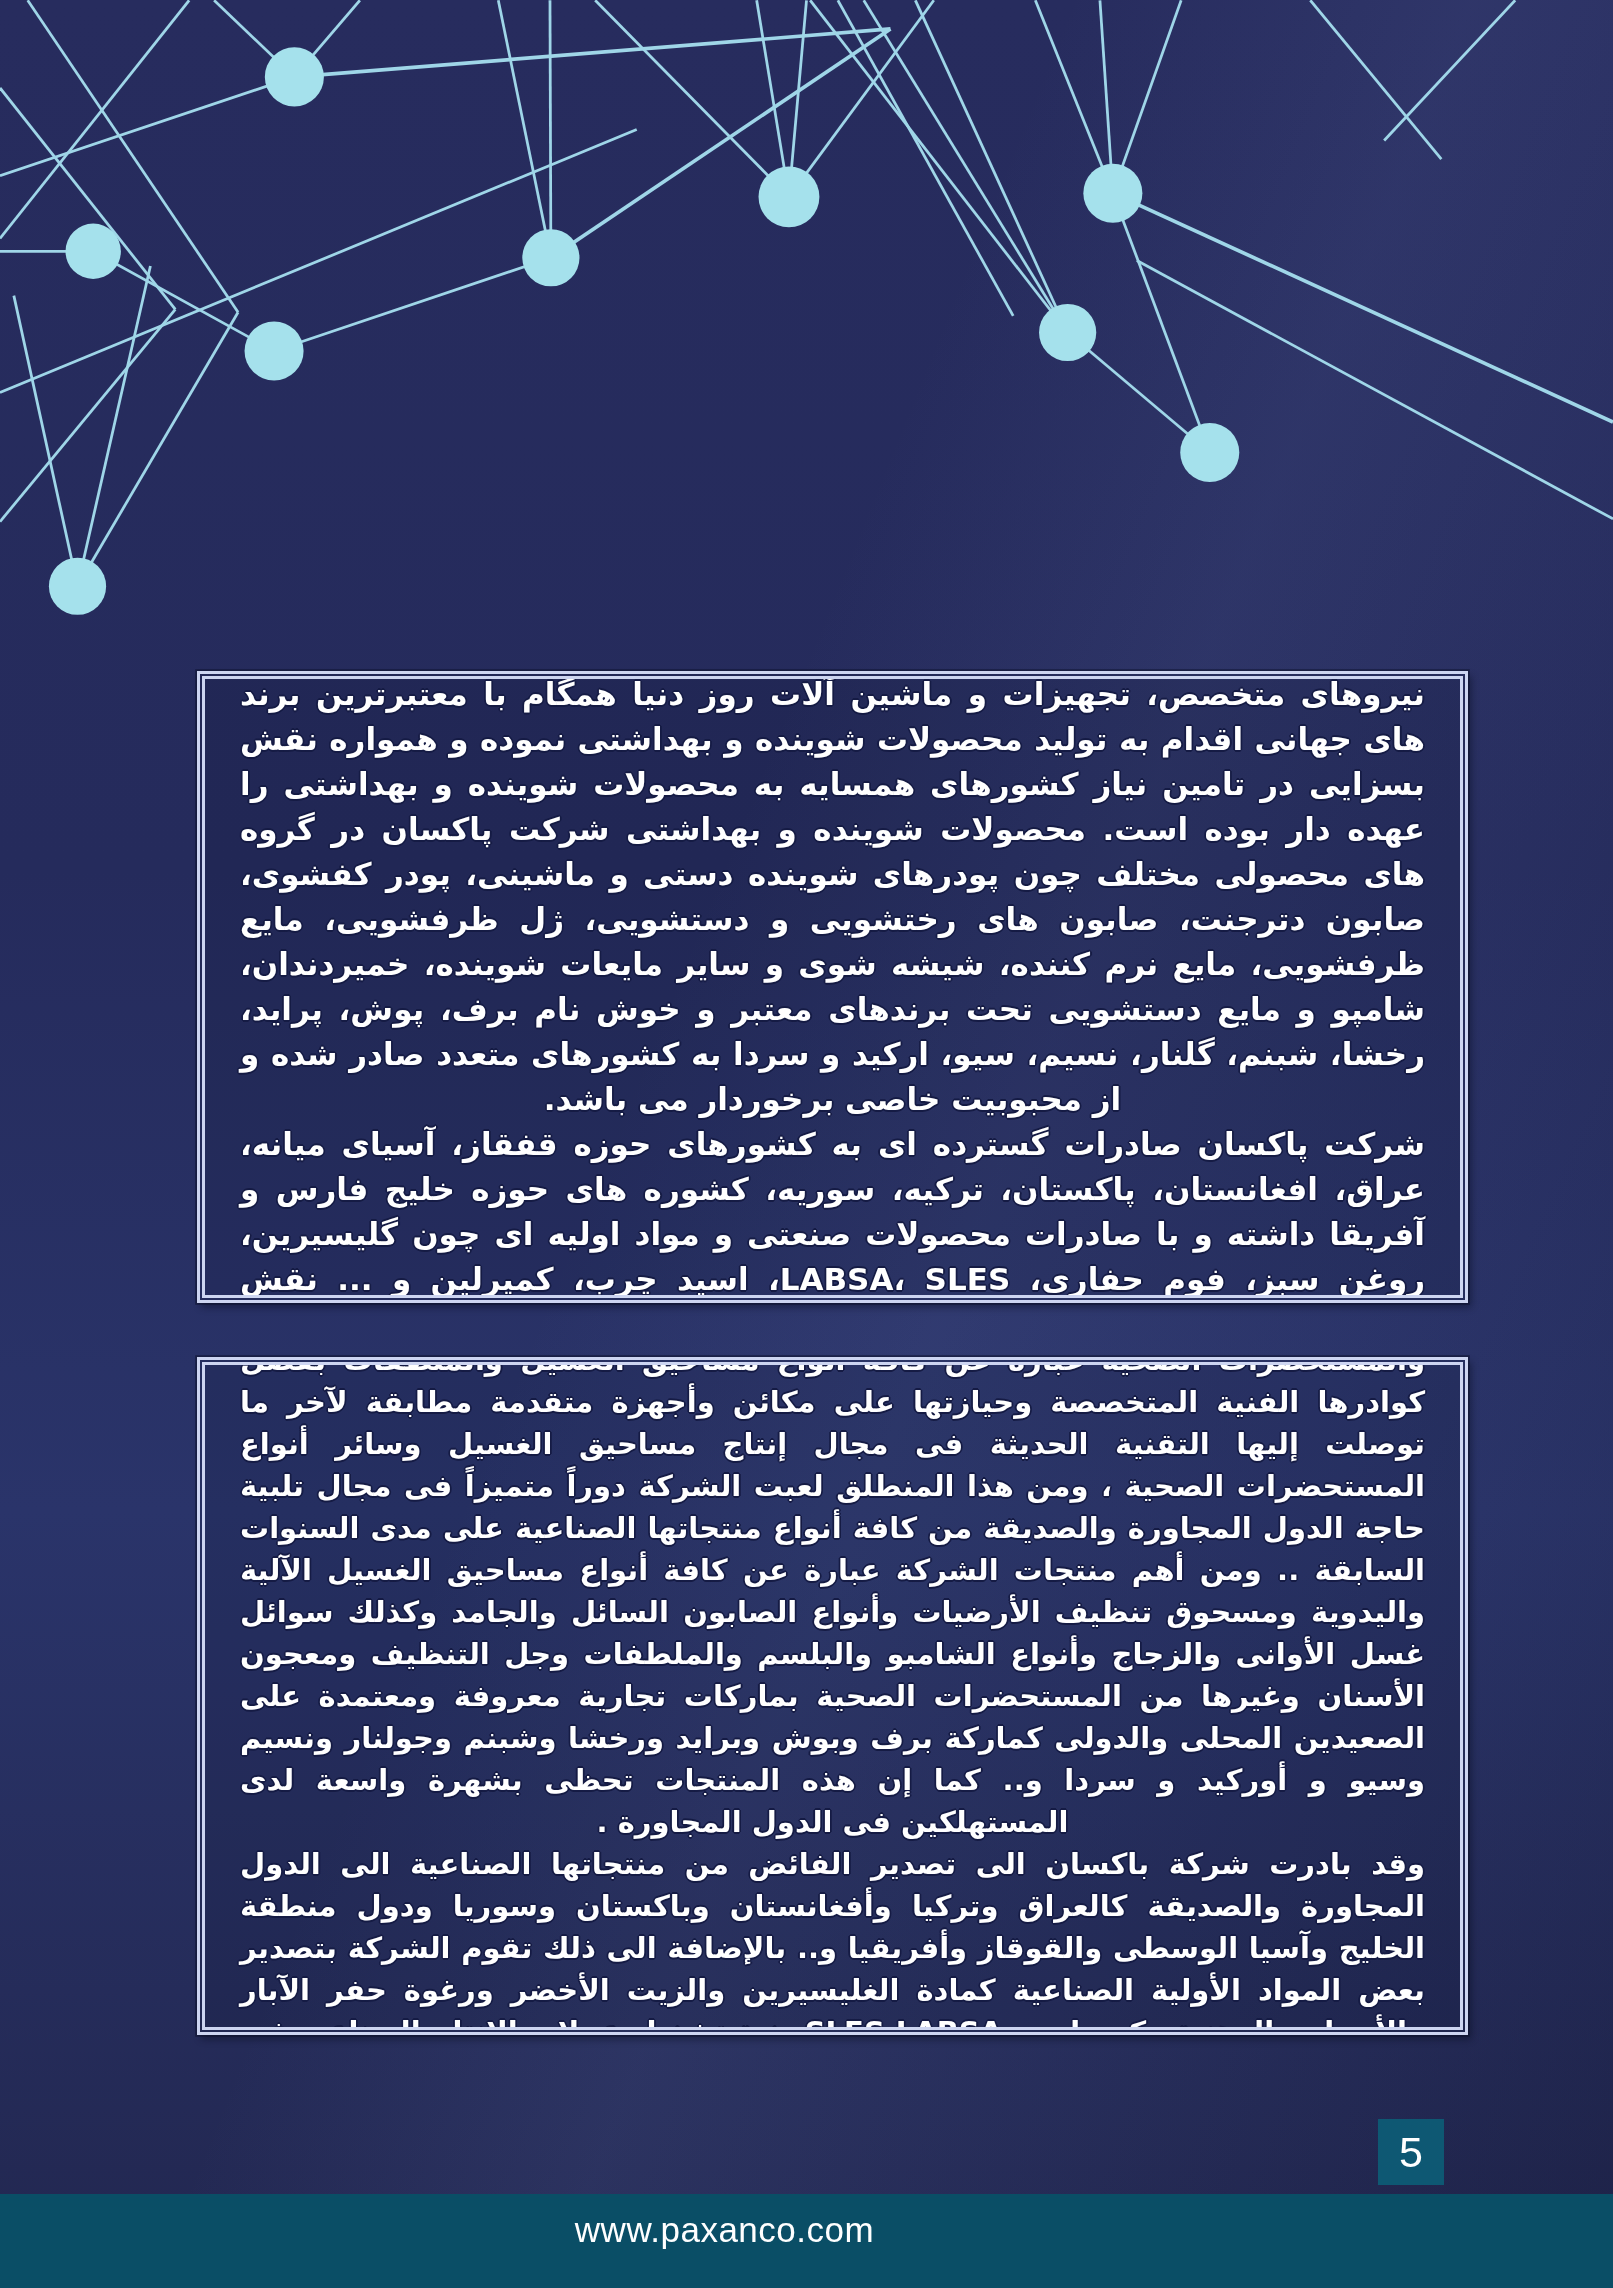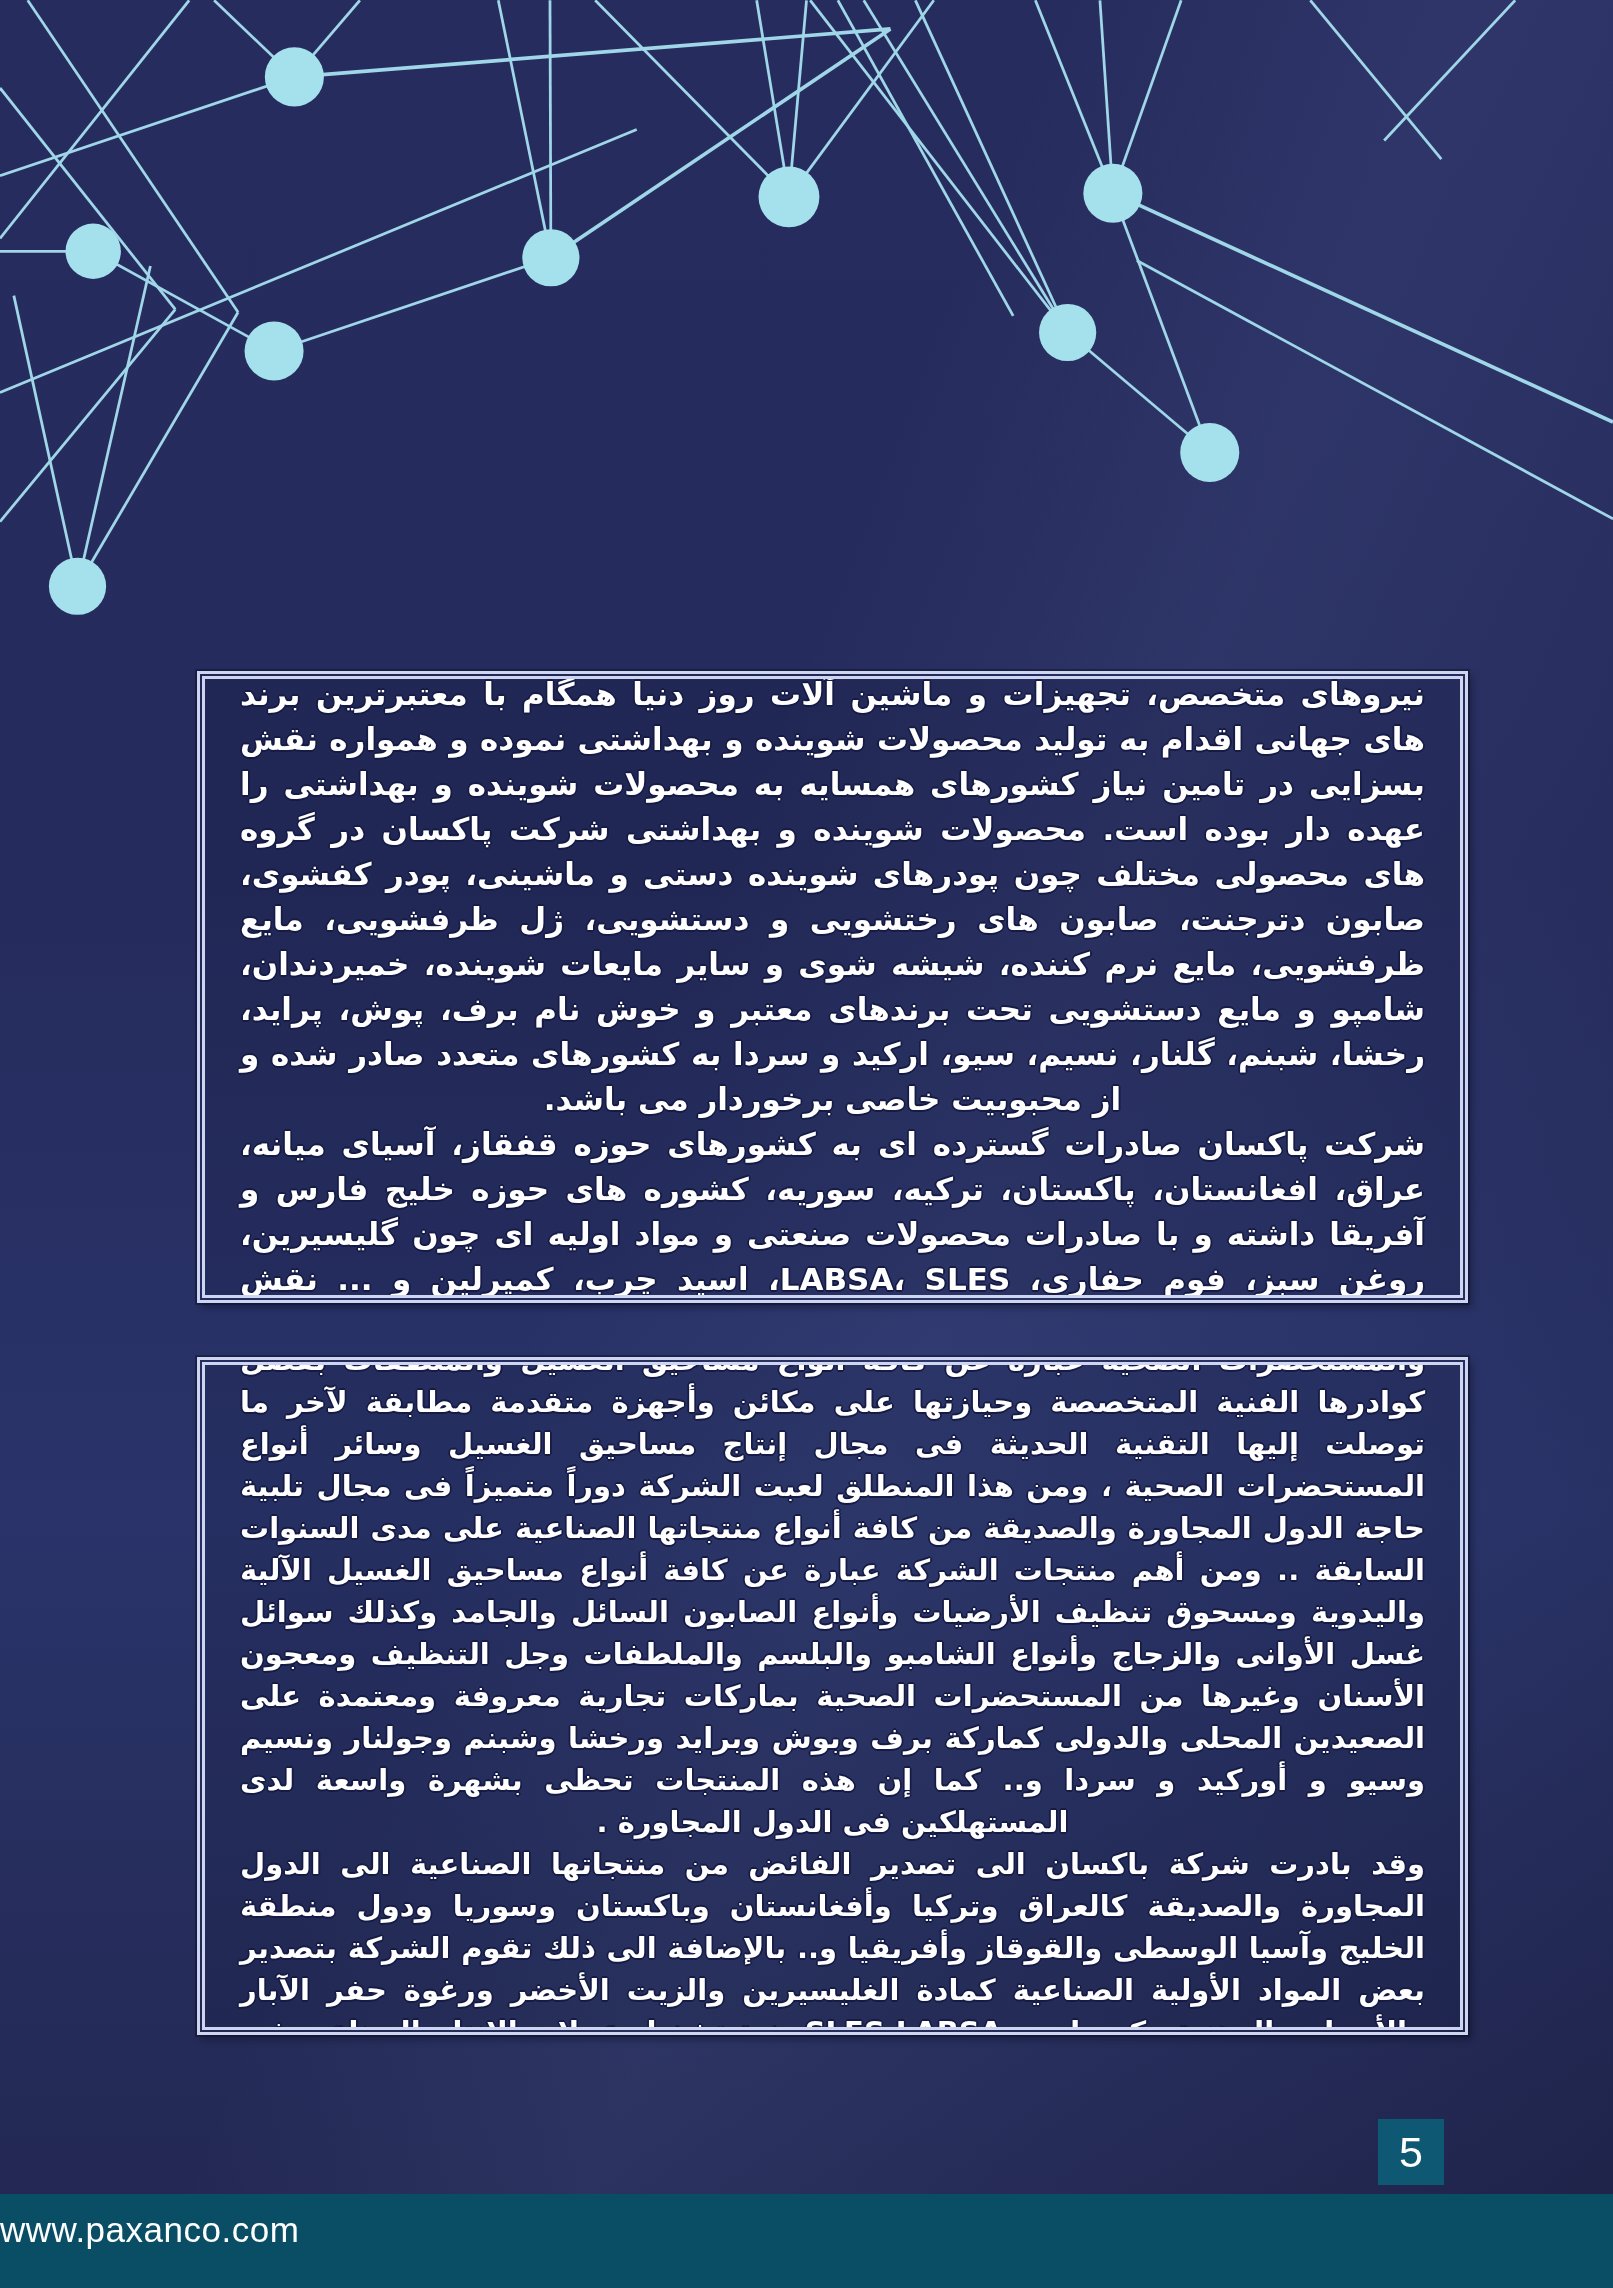--- a/index.html
+++ b/index.html
@@ -57,21 +57,21 @@
     align-items: center;
     justify-content: center;
   }
   .footer {
     position: absolute;
     left: 0; top: 2194px;
     width: 1613px; height: 95px;
     background: #0a4e66;
     box-sizing: border-box;
     padding: 15.7px 164px 0 0;
-    text-align: left;
+    text-align: center;
   }
   .footer span {
     color: #ffffff;
     font-family: "Liberation Sans", sans-serif;
     font-size: 35px;
     letter-spacing: 0.5px;
   }
 </style>
 </head>
 <body>

